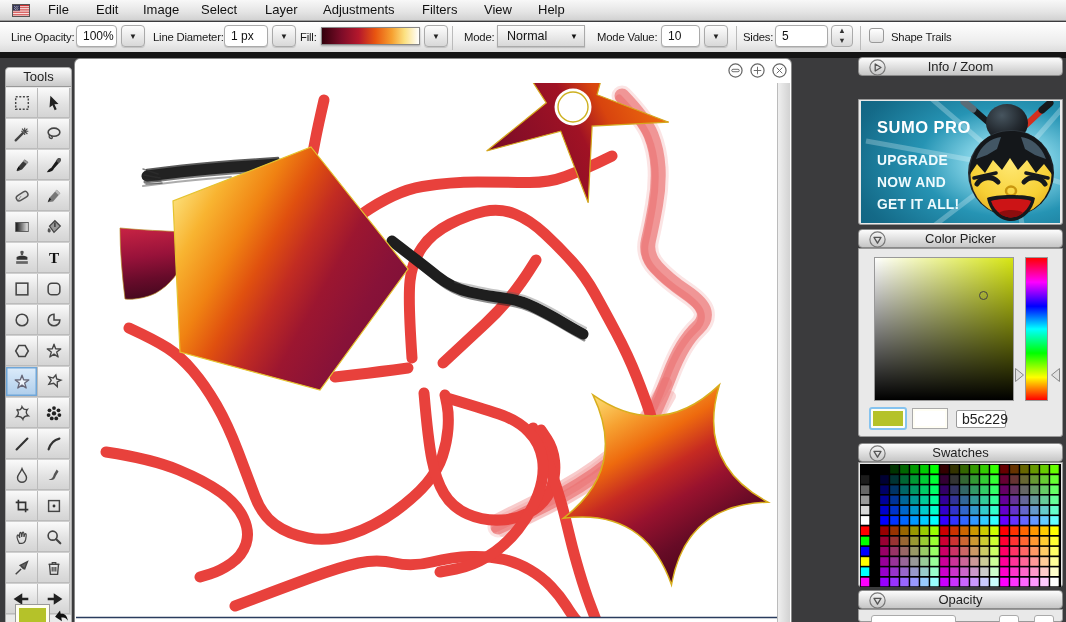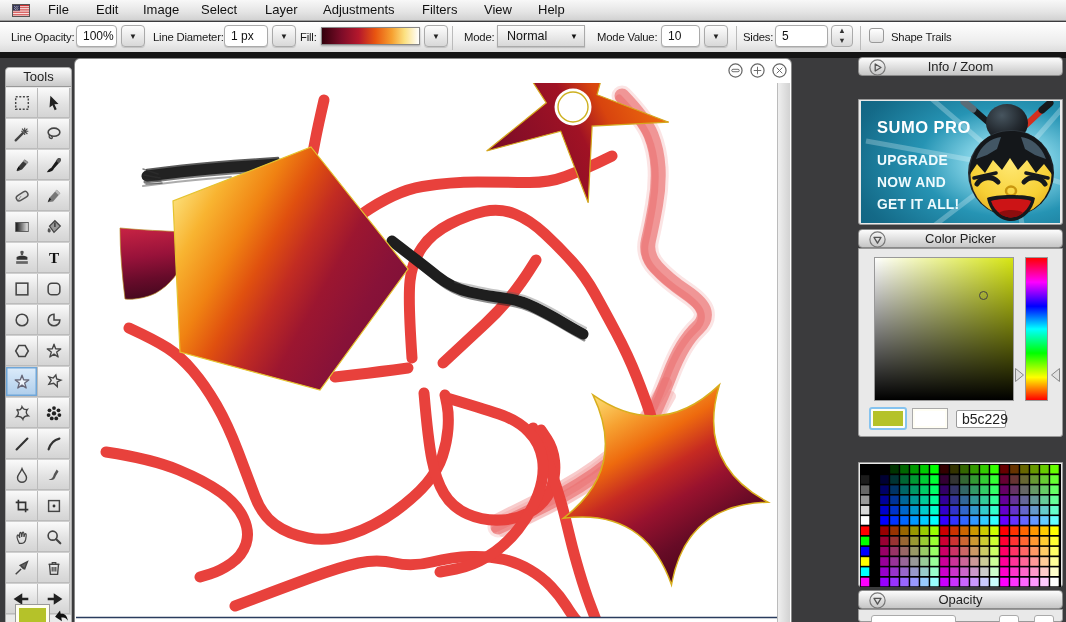--- a/index.html
+++ b/index.html
@@ -519,20 +519,27 @@
         <path d="M1.5,1.5 L9.5,8 L1.5,14.5 Z" fill="#e0e0e0" stroke="#888"></path>
       </svg>
 <div style="position:absolute;left:166px;top:8px;width:23px;height:144px;border:1px solid #999;background:linear-gradient(to bottom,#ff0000,#ff00ff 17%,#0000ff 34%,#00ffff 50%,#00ff00 67%,#ffff00 84%,#ff0000)"></div>
 <svg width="11" height="16" style="position:absolute;left:191px;top:118px">
         <path d="M9.5,1.5 L1.5,8 L9.5,14.5 Z" fill="#e0e0e0" stroke="#888"></path>
       </svg>
 <div style="position:absolute;left:12px;top:160px;width:34px;height:19px;background:#b5c229;border:2px solid #fffef4;outline:2px solid #85c3ef;border-radius:1px"></div>
 <div style="position:absolute;left:54px;top:160px;width:34px;height:19px;background:#fff;border:2px solid #fffef4;outline:1px solid #aaa"></div>
 <div style="position:absolute;left:97px;top:161px;width:50px;height:18px;background:#fff;border:1px solid #999;border-radius:2px;font-size:14px;color:#222;line-height:17px;padding-left:5px">b5c229</div>
 </div>
+  <div class="phead" style="top:443px">
+      <span class="ptri"><svg width="17" height="17" viewBox="0 0 17 17">
+          <circle cx="8.5" cy="8.5" r="7.6" fill="none" stroke="#777" stroke-width="1.2"></circle>
+          <path d="M5,6.4 L12,6.4 L8.5,12.2 Z" fill="none" stroke="#555" stroke-width="1.3" stroke-linejoin="round"></path>
+        </svg></span>
+      <span class="ptitle">Swatches</span>
+    </div>
   <div class="pbody" style="top:462px;height:125px">
       <div style="position:absolute;left:1px;top:1px"><svg width="201" height="123">
           <rect width="201" height="123" fill="#000"></rect>
           <rect x="0.8" y="0.9" width="8.5" height="8.6" fill="#000000"></rect>
           <rect x="20.2" y="0.9" width="8.5" height="8.6" fill="#000000"></rect>
           <rect x="30.2" y="0.9" width="8.5" height="8.6" fill="#003300"></rect>
           <rect x="40.2" y="0.9" width="8.5" height="8.6" fill="#006600"></rect>
           <rect x="50.2" y="0.9" width="8.5" height="8.6" fill="#009900"></rect>
           <rect x="60.2" y="0.9" width="8.5" height="8.6" fill="#00cc00"></rect>
           <rect x="70.2" y="0.9" width="8.5" height="8.6" fill="#00ff00"></rect>

